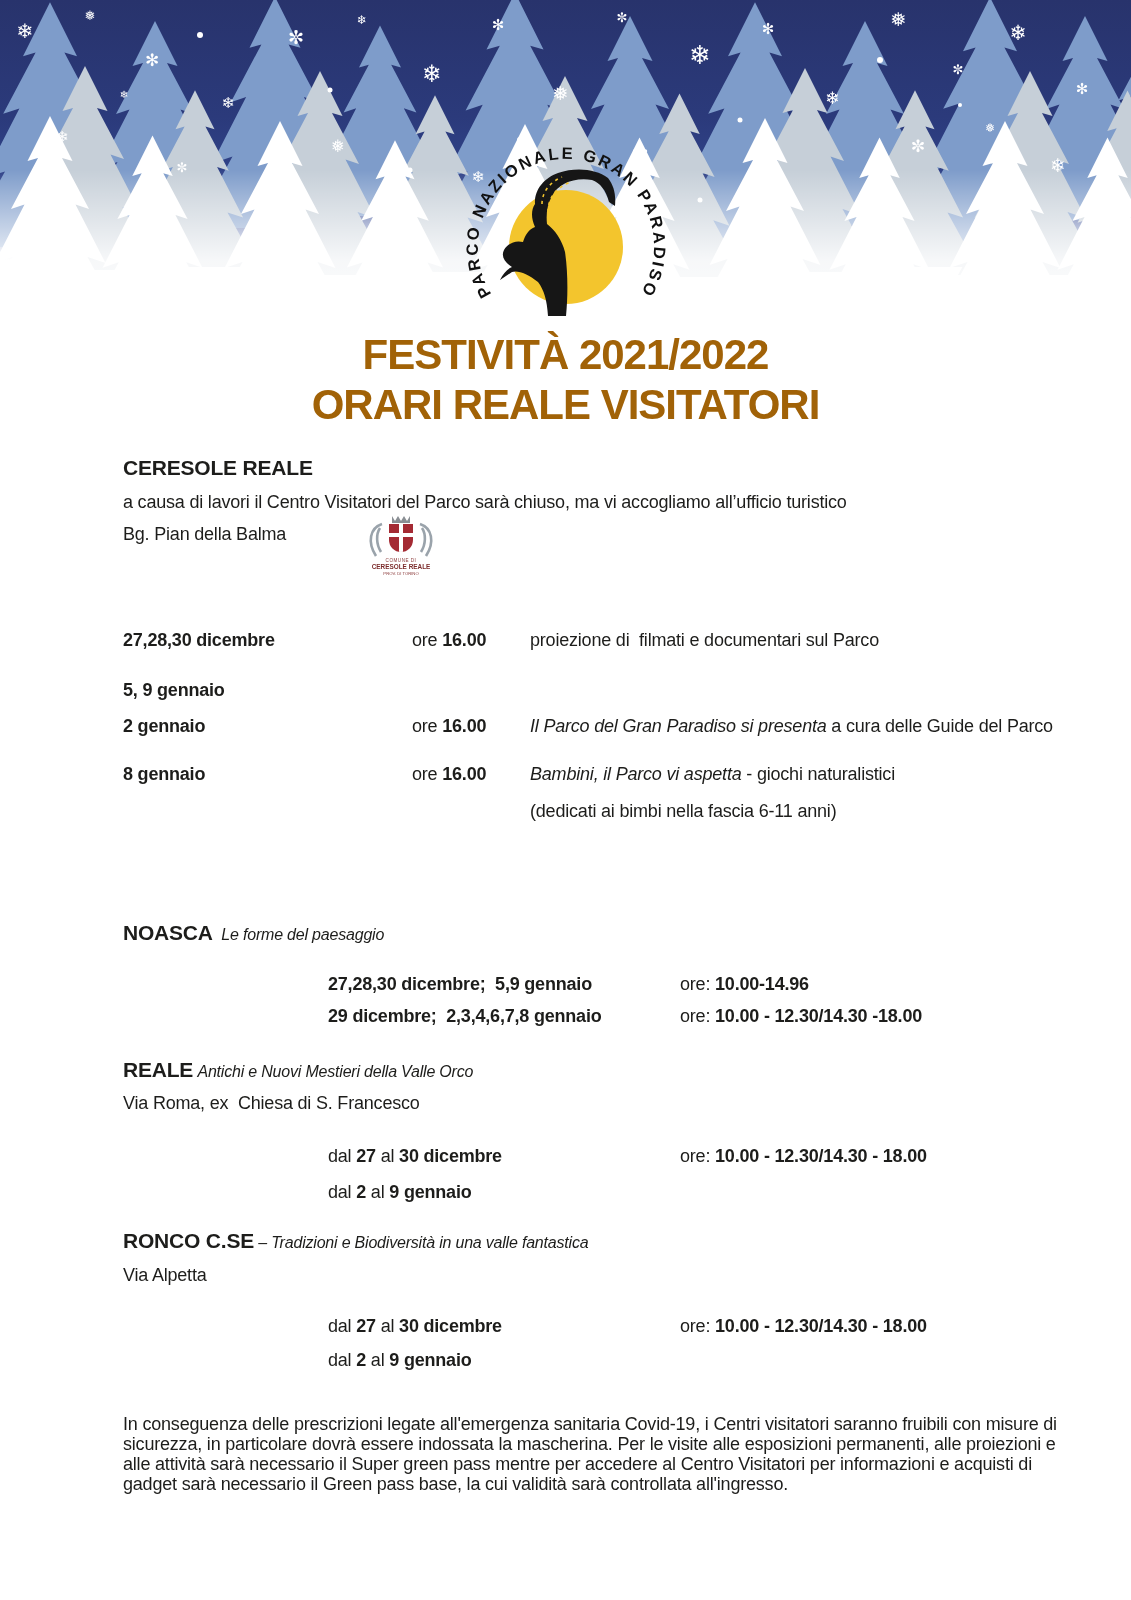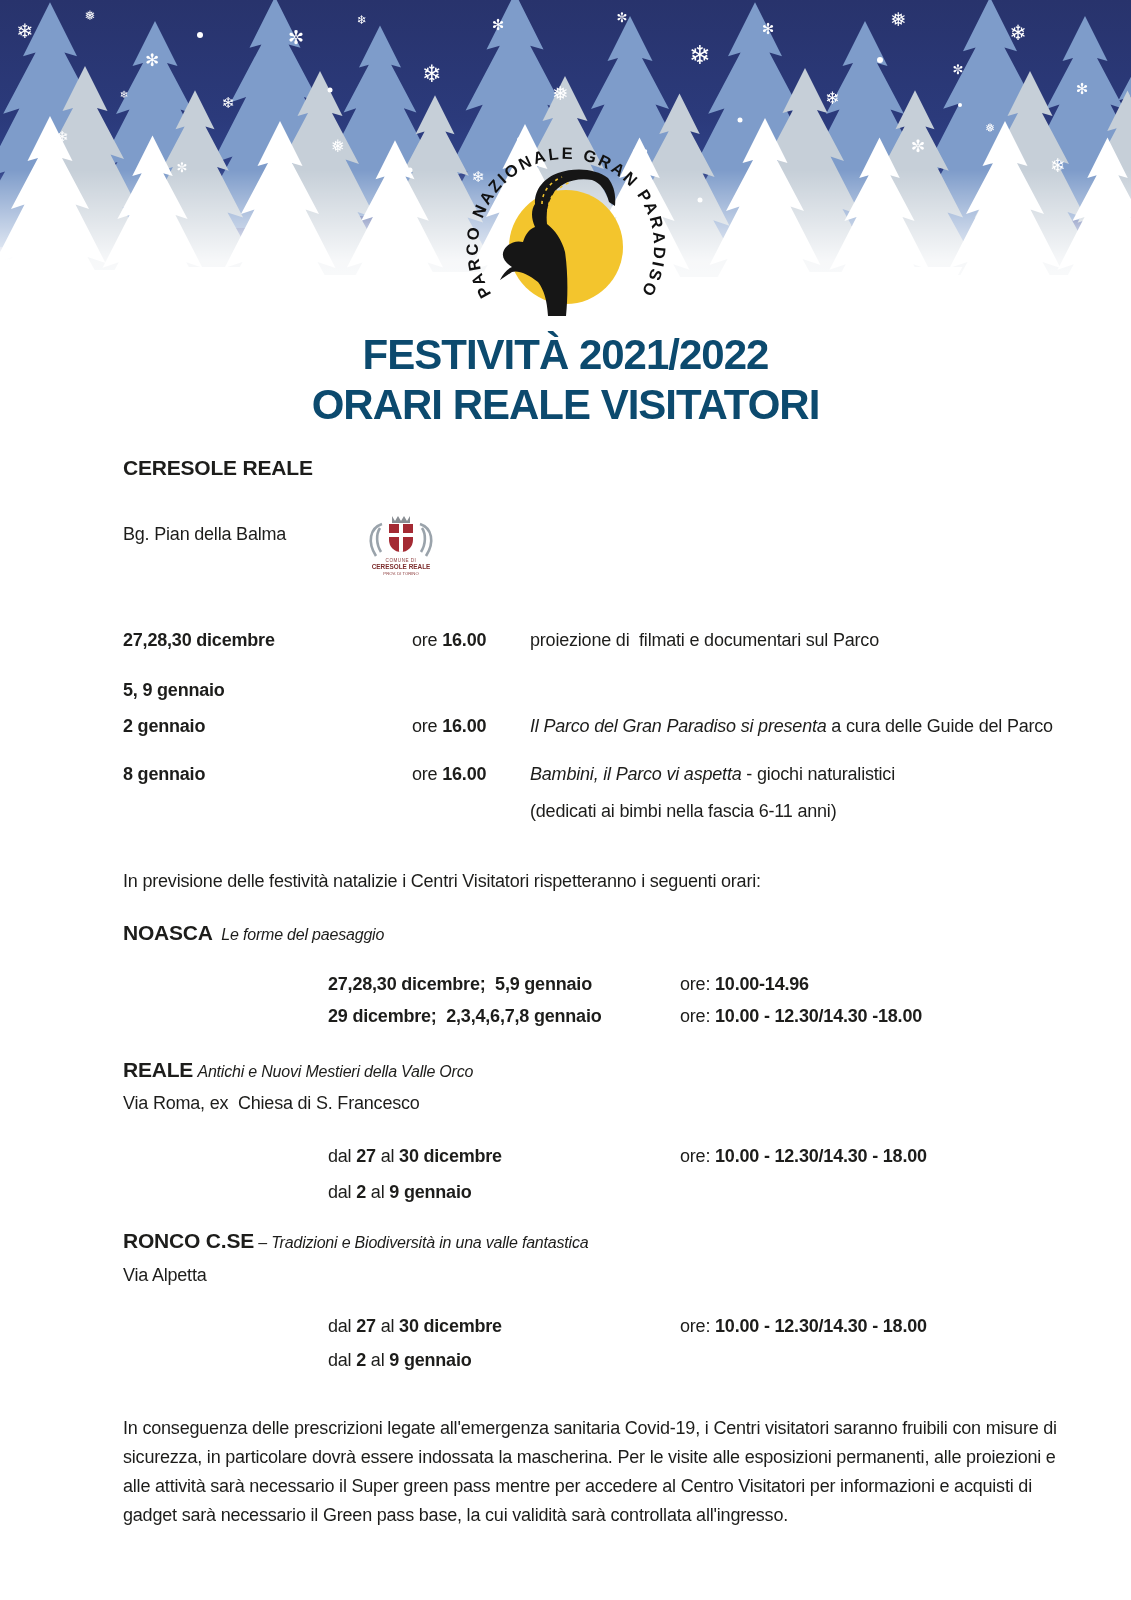--- a/index.html
+++ b/index.html
@@ -1,30 +1,30 @@
 <!DOCTYPE html>
 <html><head>
 <meta charset="utf-8">
 <style>
   html,body{margin:0;padding:0;background:#fff;}
   .page{position:relative;width:1131px;height:1600px;background:#ffffff;overflow:hidden;
         font-family:"Liberation Sans",sans-serif;color:#1d1d1b;}
   .header-art{position:absolute;left:0;top:0;}
   .logo{position:absolute;left:452px;top:138px;}
   .title{position:absolute;left:0;top:330px;width:1131px;text-align:center;
-         font-weight:700;font-size:42px;line-height:50px;letter-spacing:-1px;color:#0c4a6e;}
+         font-weight:700;font-size:42px;line-height:50px;letter-spacing:-1px;color:#a16207;}
   .ln{position:absolute;font-size:18px;line-height:24px;white-space:pre;letter-spacing:-0.2px;}
   .hd{font-size:21px;font-weight:700;letter-spacing:-0.2px;}
   .b{font-weight:700;}
   .i{font-style:italic;}
   .seg-name{font-size:21px;font-weight:700;}
   .seg-sub{font-size:16px;}
   .crest{position:absolute;left:336px;top:512px;}
   .footer{position:absolute;left:123px;top:1414px;width:934px;
-          font-size:18px;line-height:29px;letter-spacing:-0.2px;}
+          font-size:18px;line-height:20px;letter-spacing:-0.2px;}
   .snow{font-family:"DejaVu Sans",sans-serif;fill:#ffffff;}
 </style>
 </head>
 <body>
 
 <div class="page">
 
   <svg class="header-art" width="1131" height="335" viewBox="0 0 1131 335">
     <defs>
       <linearGradient id="skyGrad" x1="0" y1="0" x2="0" y2="1">
@@ -147,20 +147,21 @@
       <textPath href="#ringPath" startOffset="50%" text-anchor="middle">PARCO NAZIONALE GRAN PARADISO</textPath>
     </text>
   </svg>
 
   <div class="title">
     <div>FESTIVITÀ 2021/2022</div>
     <div>ORARI REALE VISITATORI</div>
   </div>
 
   <div class="ln hd" style="left:123px;top:456px">CERESOLE REALE</div>
+  <div class="ln" style="left:123px;top:490px">a causa di lavori il Centro Visitatori del Parco sarà chiuso, ma vi accogliamo all’ufficio turistico</div>
   <div class="ln" style="left:123px;top:522px">Bg. Pian della Balma</div>
 
   <svg class="crest" width="130" height="64" viewBox="0 0 130 64">
     <defs>
         <clipPath id="shieldClip">
           <path d="M53,12 h24 v16 a12,12 0 0 1 -24,0 Z"></path>
         </clipPath>
       </defs>
     <g stroke="#9aa3ab" stroke-width="2.6" fill="none">
       <path d="M46,12 C34,16 31,30 40,44 M44,16 C40,22 40,32 45,40"></path>
@@ -185,21 +186,20 @@
 
   <div class="ln" style="left:123px;top:714px"><span class="b">2 gennaio</span></div>
   <div class="ln" style="left:412px;top:714px"><span>ore </span><span class="b">16.00</span></div>
   <div class="ln" style="left:530px;top:714px"><span class="i">Il Parco del Gran Paradiso si presenta</span><span> a cura delle Guide del Parco</span></div>
 
   <div class="ln" style="left:123px;top:762px"><span class="b">8 gennaio</span></div>
   <div class="ln" style="left:412px;top:762px"><span>ore </span><span class="b">16.00</span></div>
   <div class="ln" style="left:530px;top:762px"><span class="i">Bambini, il Parco vi aspetta</span><span> - giochi naturalistici</span></div>
   <div class="ln" style="left:530px;top:799px"><span>(dedicati ai bimbi nella fascia 6-11 anni)</span></div>
 
-  <div class="ln" style="left:123px;top:869px">In previsione delle festività natalizie i Centri Visitatori rispetteranno i seguenti orari:</div>
 
   <div class="ln" style="left:123px;top:921px"><span class="b seg-name">NOASCA</span><span class="seg-sub">  </span><span class="i seg-sub">Le forme del paesaggio</span></div>
   <div class="ln" style="left:328px;top:972px"><span class="b">27,28,30 dicembre;  5,9 gennaio</span></div>
   <div class="ln" style="left:680px;top:972px"><span>ore: </span><span class="b">10.00-14.96</span></div>
   <div class="ln" style="left:328px;top:1004px"><span class="b">29 dicembre;  2,3,4,6,7,8 gennaio</span></div>
   <div class="ln" style="left:680px;top:1004px"><span>ore: </span><span class="b">10.00 - 12.30/14.30 -18.00</span></div>
 
   <div class="ln" style="left:123px;top:1058px"><span class="b seg-name">REALE</span><span class="seg-sub"> </span><span class="i seg-sub">Antichi e Nuovi Mestieri della Valle Orco</span></div>
   <div class="ln" style="left:123px;top:1091px">Via Roma, ex  Chiesa di S. Francesco</div>
   <div class="ln" style="left:328px;top:1144px"><span>dal </span><span class="b">27</span><span> al </span><span class="b">30 dicembre</span></div>

